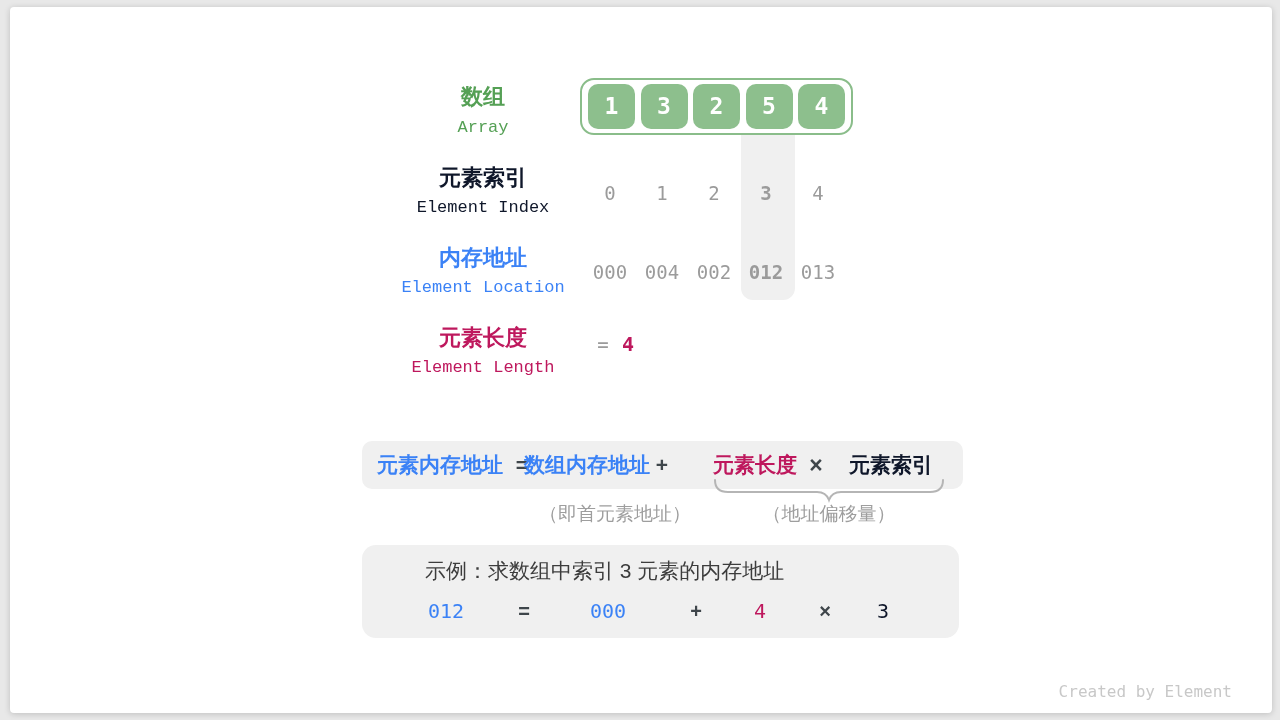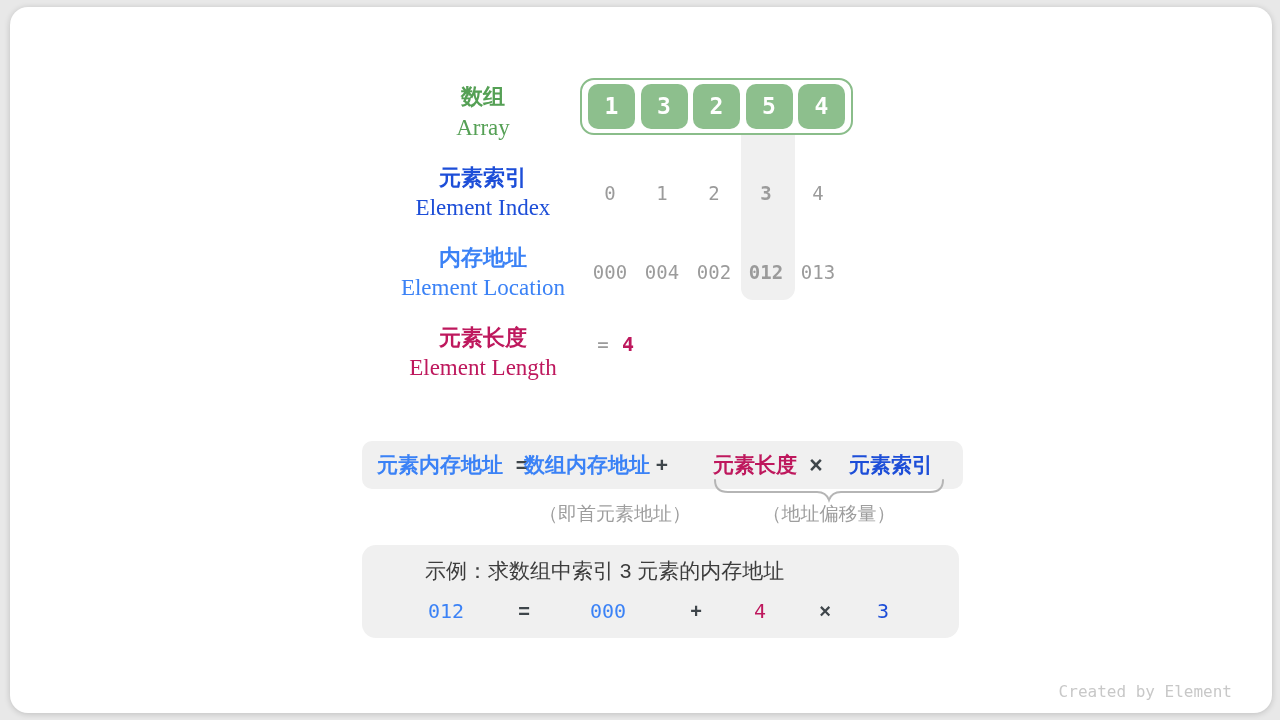--- a/index.html
+++ b/index.html
@@ -1,26 +1,26 @@
 <!DOCTYPE html>
 <html><head>
 <meta charset="utf-8">
 <style>
   html,body{margin:0;padding:0;width:1280px;height:720px;overflow:hidden;background:#e8e8e8;
             font-family:"Liberation Sans",sans-serif;}
   .card{position:absolute;left:10px;top:7px;width:1262px;height:706px;background:#ffffff;
-        border-radius:18px;box-shadow:0 1px 6px rgba(0,0,0,.18);}
+        border-radius:4px;box-shadow:0 1px 6px rgba(0,0,0,.18);}
   .abs{position:absolute;}
   .ctr{transform:translateX(-50%);white-space:nowrap;}
   .mono{font-family:"DejaVu Sans Mono",monospace;}
   .zh-label{font-weight:700;font-size:22px;line-height:24px;}
-  .en-label{font-size:23px;line-height:20px;font-family:Liberation Serif, serif;}
+  .en-label{font-size:17px;line-height:20px;font-family:Liberation Mono, monospace;}
   .label-block{left:375px;width:196px;text-align:center;}
   .c-green{color:#55a055}
-  .c-orange{color:#1d4ed8}
+  .c-orange{color:#0f172a}
   .c-blue{color:#3b82f6}
   .c-teal{color:#be185d}
   .c-gray{color:#9b9b9b}
   .c-dark{color:#3f464b}
   .c-caption{color:#9e9e9e}
   .c-title{color:#3c3c3c}
   
   .hl-col{left:731px;top:85px;width:54px;height:208px;background:#f0f0f0;border-radius:12px;z-index:0;}
   .arr-box{left:570px;top:71px;width:273px;height:57px;background:#ffffff;border:2px solid #8abd8a;
            border-radius:14px;z-index:1;box-sizing:border-box;display:flex;align-items:center;

